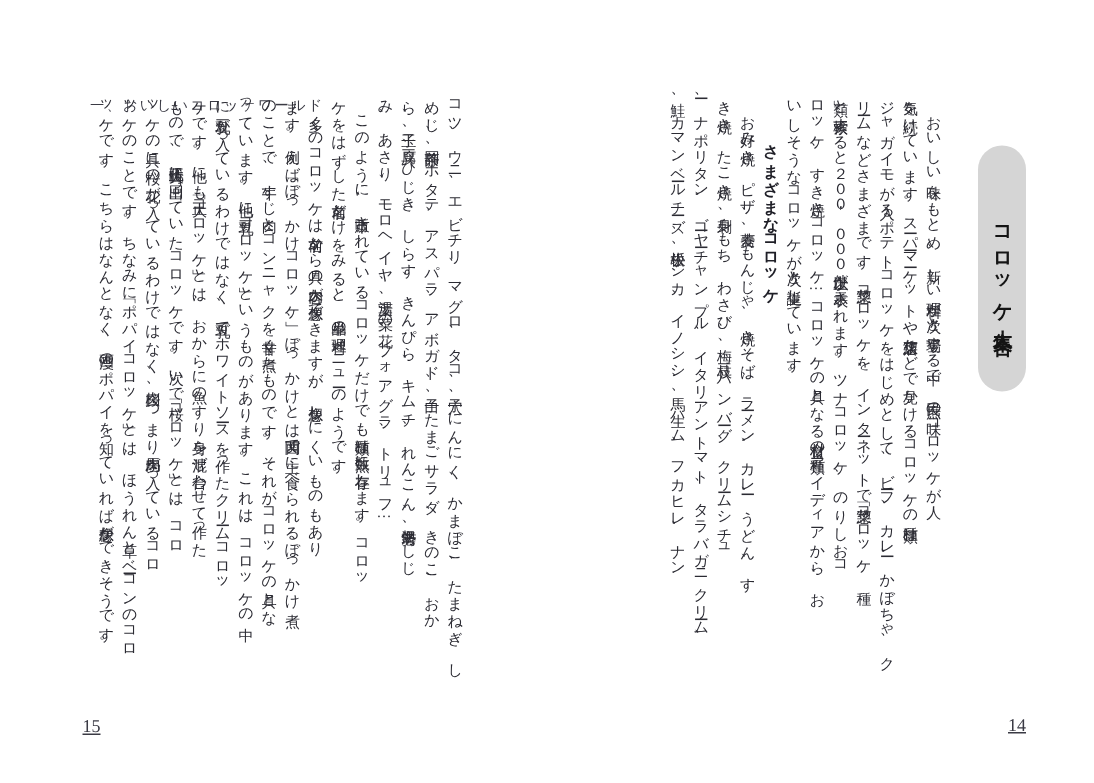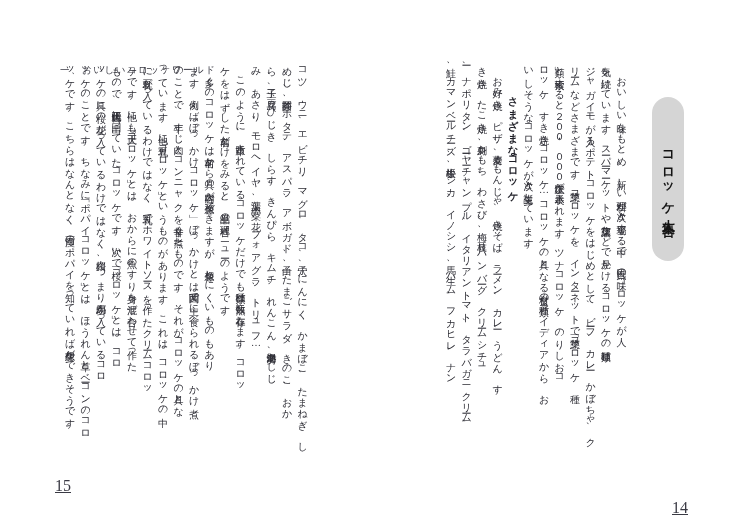--- a/index.html
+++ b/index.html
@@ -44,26 +44,26 @@
     top: 36px;
     left: 60px;
     font-size: 9.5px;
     letter-spacing: 1.5px;
     color: #3a3a44;
     margin-top: 28px;
   }
 
   .page-number {
     position: absolute;
-    font-size: 16px;
+    font-size: 12px;
     color: #3a3a44;
     text-decoration: underline;
   }
   .page-number-left  { left: 55px;  top: 477px; }
-  .page-number-right { left: 672px; top: 476px; margin-top: 23px; }
+  .page-number-right { left: 672px; top: 476px; }
 
   .edge-tab {
     position: absolute;
     left: 652px;
     top: 97px;
     width: 32px;
     height: 164px;
     border-radius: 16px;
     background: #d5d5d5;
     display: flex;

